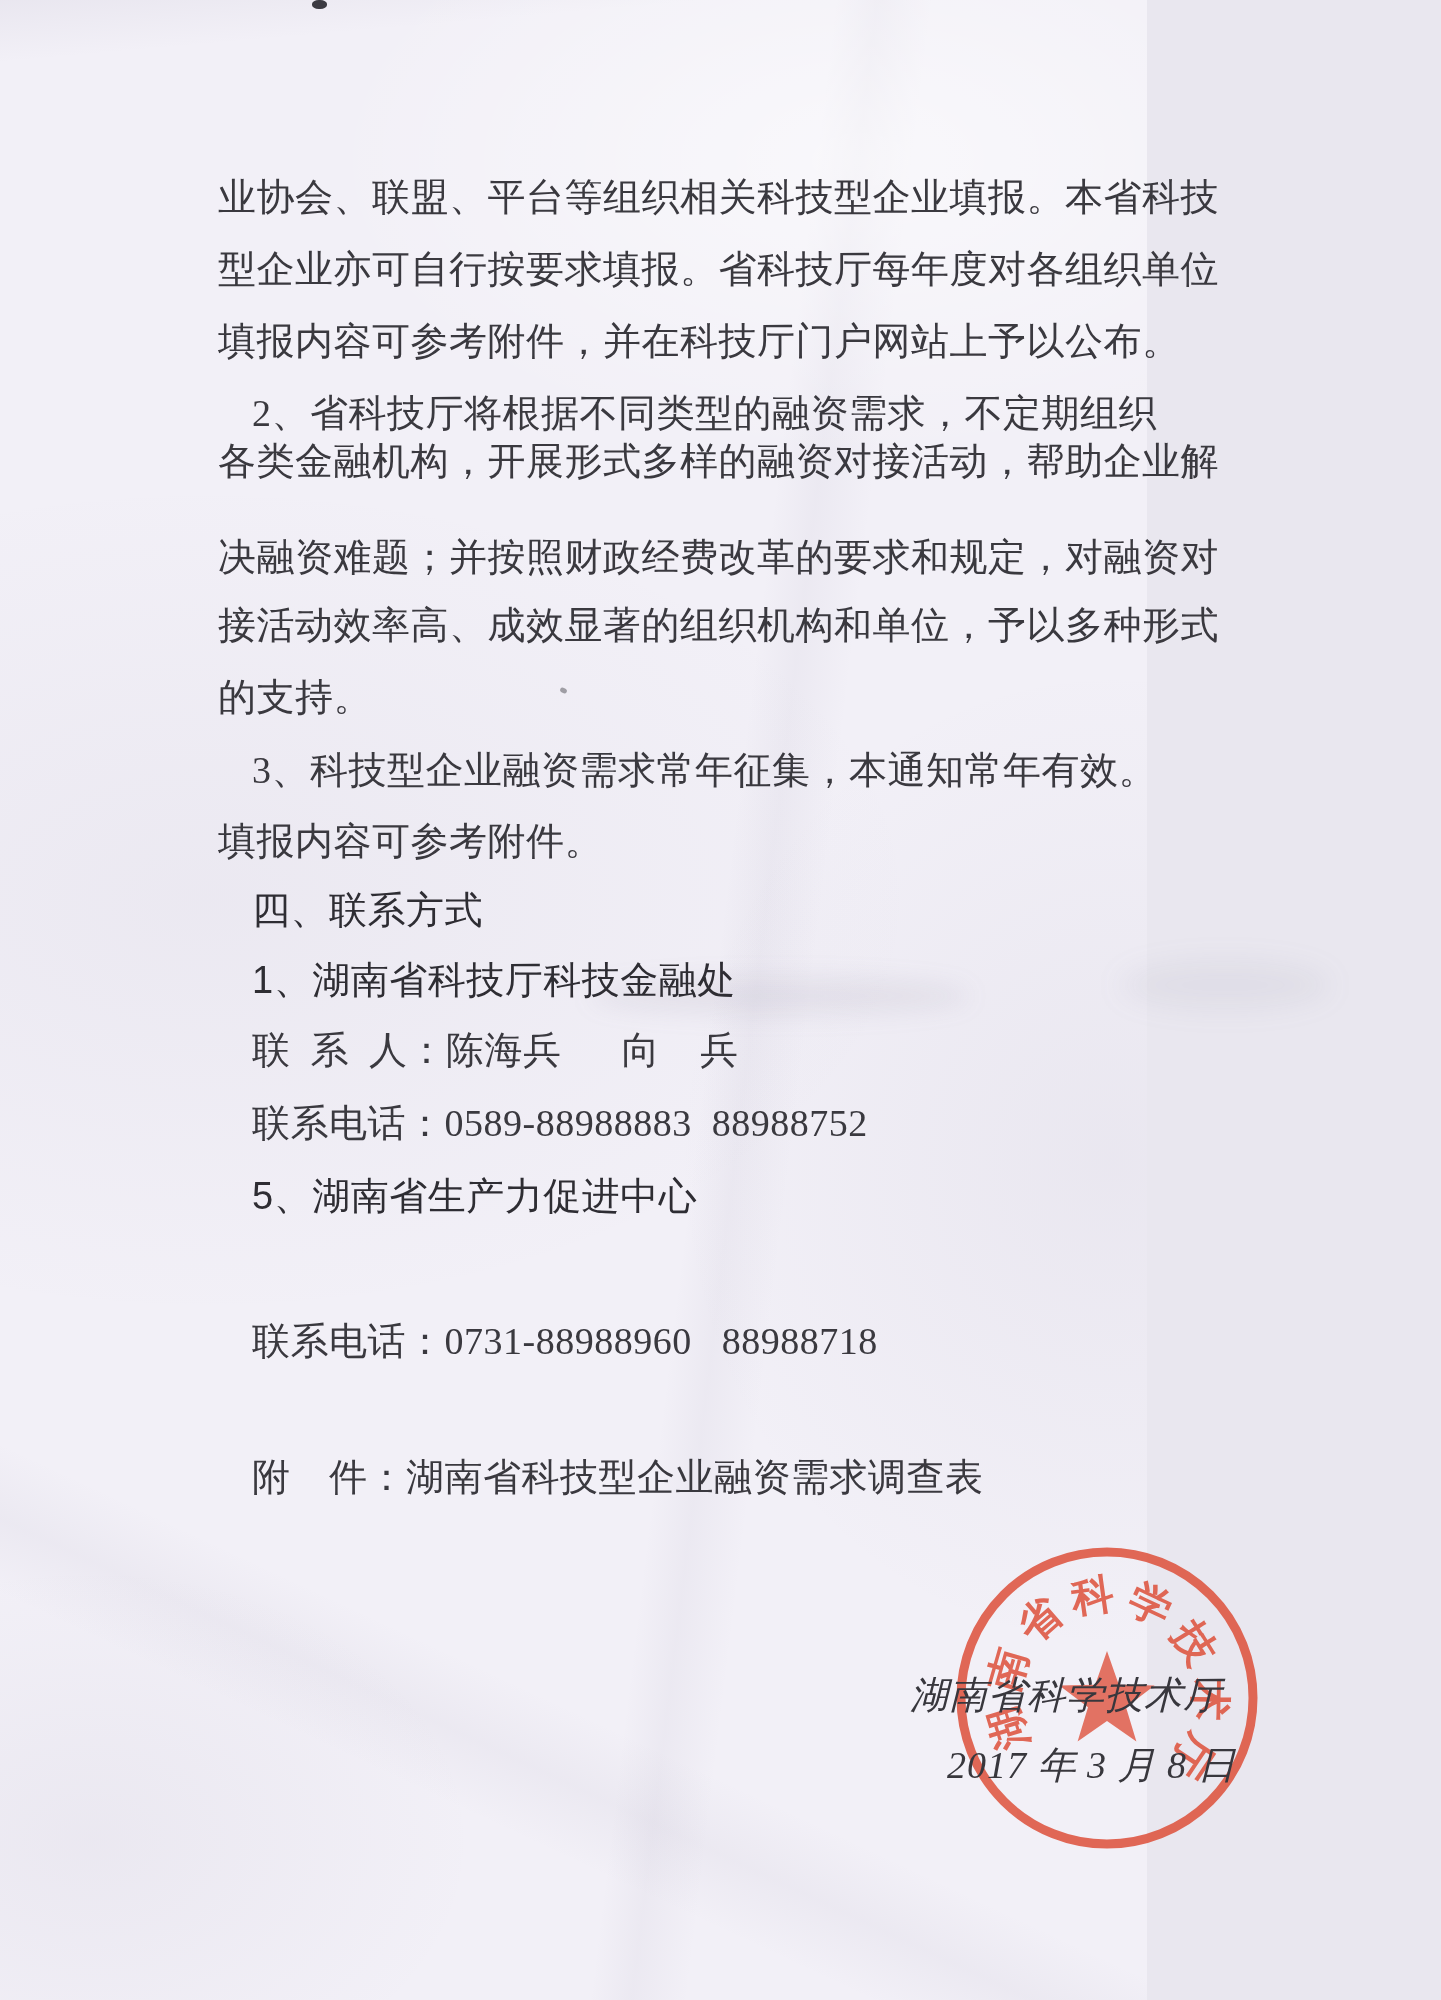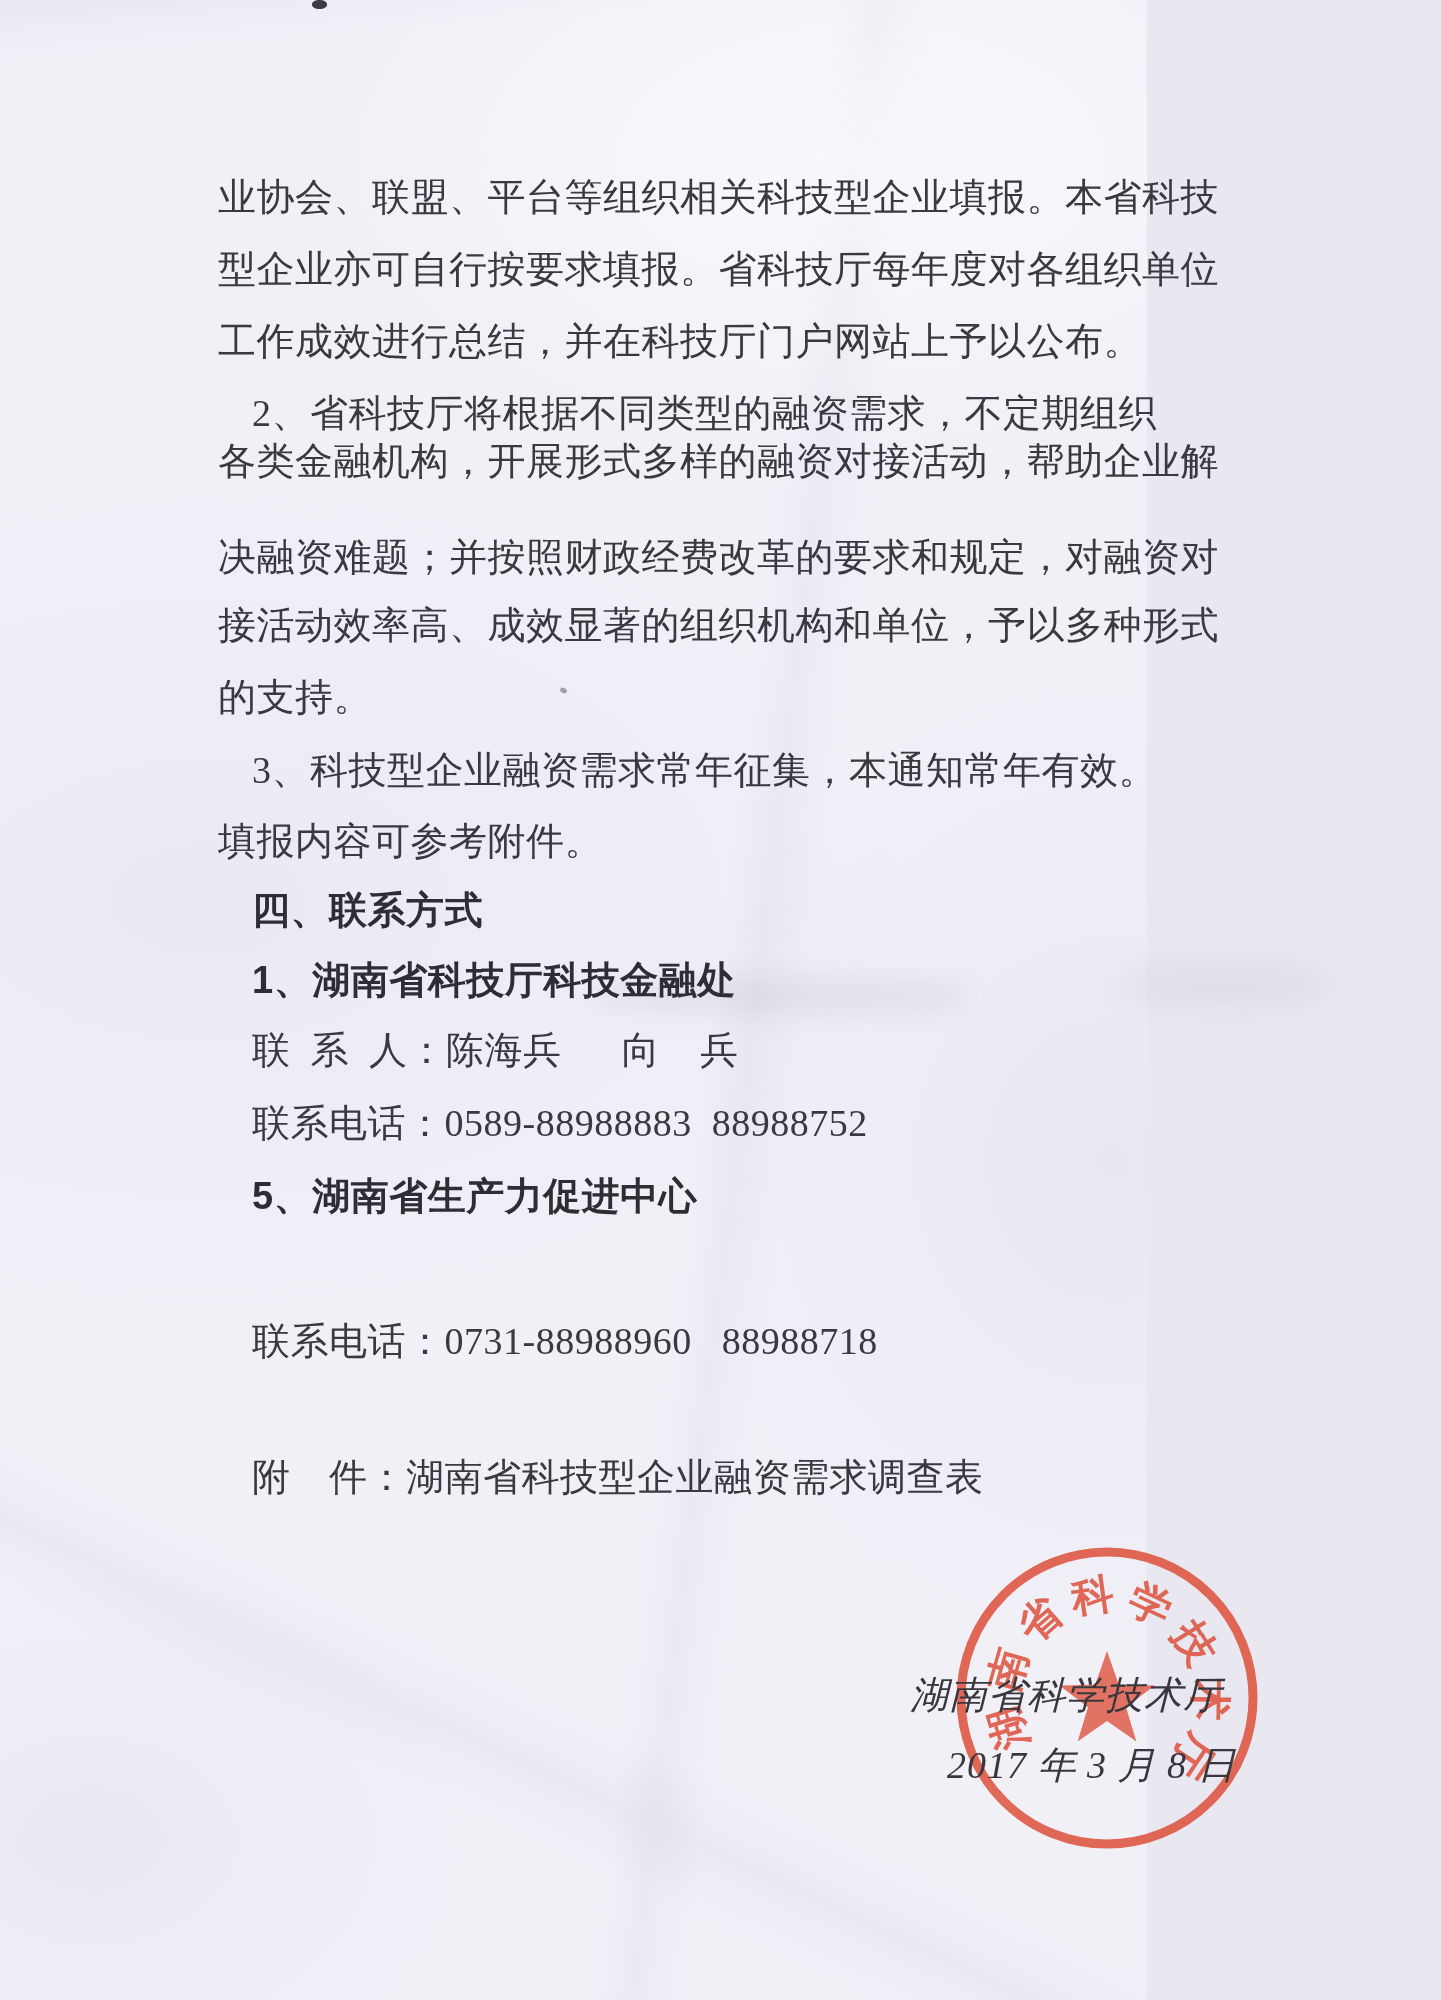--- a/index.html
+++ b/index.html
@@ -31,21 +31,21 @@
     left: 218px;
     font-size: 38px;
     line-height: 1.08;
     letter-spacing: 0.5px;
     white-space: pre;
     color: #3a393f;
   }
   .indent { left: 252px; }
   .hei {
     font-family: "Liberation Sans", "DejaVu Sans", sans-serif;
-    font-weight: 700;
+    font-weight: 400;
     color: #2e2d33;
   }
   .signoff {
     position: absolute;
     font-size: 38px;
     white-space: pre;
     color: #38373d;
     letter-spacing: 1px;
     font-style: italic;
   }
@@ -84,21 +84,21 @@
 
 <div class="page">
 
   <div class="speck speck-top"></div>
   <div class="speck speck-mid"></div>
   <div class="smudge smudge-a"></div>
   <div class="smudge smudge-b"></div>
 
   <div class="line" style="top:177px">业协会、联盟、平台等组织相关科技型企业填报。本省科技</div>
   <div class="line" style="top:249px">型企业亦可自行按要求填报。省科技厅每年度对各组织单位</div>
-  <div class="line" style="top:321px">工作成效进行总结，并在科技厅门户网站上予以公布。</div>
+  <div class="line" style="top:321px">填报内容可参考附件，并在科技厅门户网站上予以公布。</div>
   <div class="line indent" style="top:393px">2、省科技厅将根据不同类型的融资需求，不定期组织</div>
   <div class="line" style="top:441px">各类金融机构，开展形式多样的融资对接活动，帮助企业解</div>
   <div class="line" style="top:605px">接活动效率高、成效显著的组织机构和单位，予以多种形式</div>
   <div class="line" style="top:537px">决融资难题；并按照财政经费改革的要求和规定，对融资对</div>
   <div class="line" style="top:677px">的支持。</div>
   <div class="line indent" style="top:750px">3、科技型企业融资需求常年征集，本通知常年有效。</div>
   <div class="line" style="top:821px">填报内容可参考附件。</div>
   <div class="line indent hei" style="top:890px">四、联系方式</div>
   <div class="line indent hei" style="top:960px">1、湖南省科技厅科技金融处</div>
   <div class="line indent" style="top:1030px">联  系  人：陈海兵      向    兵</div>

